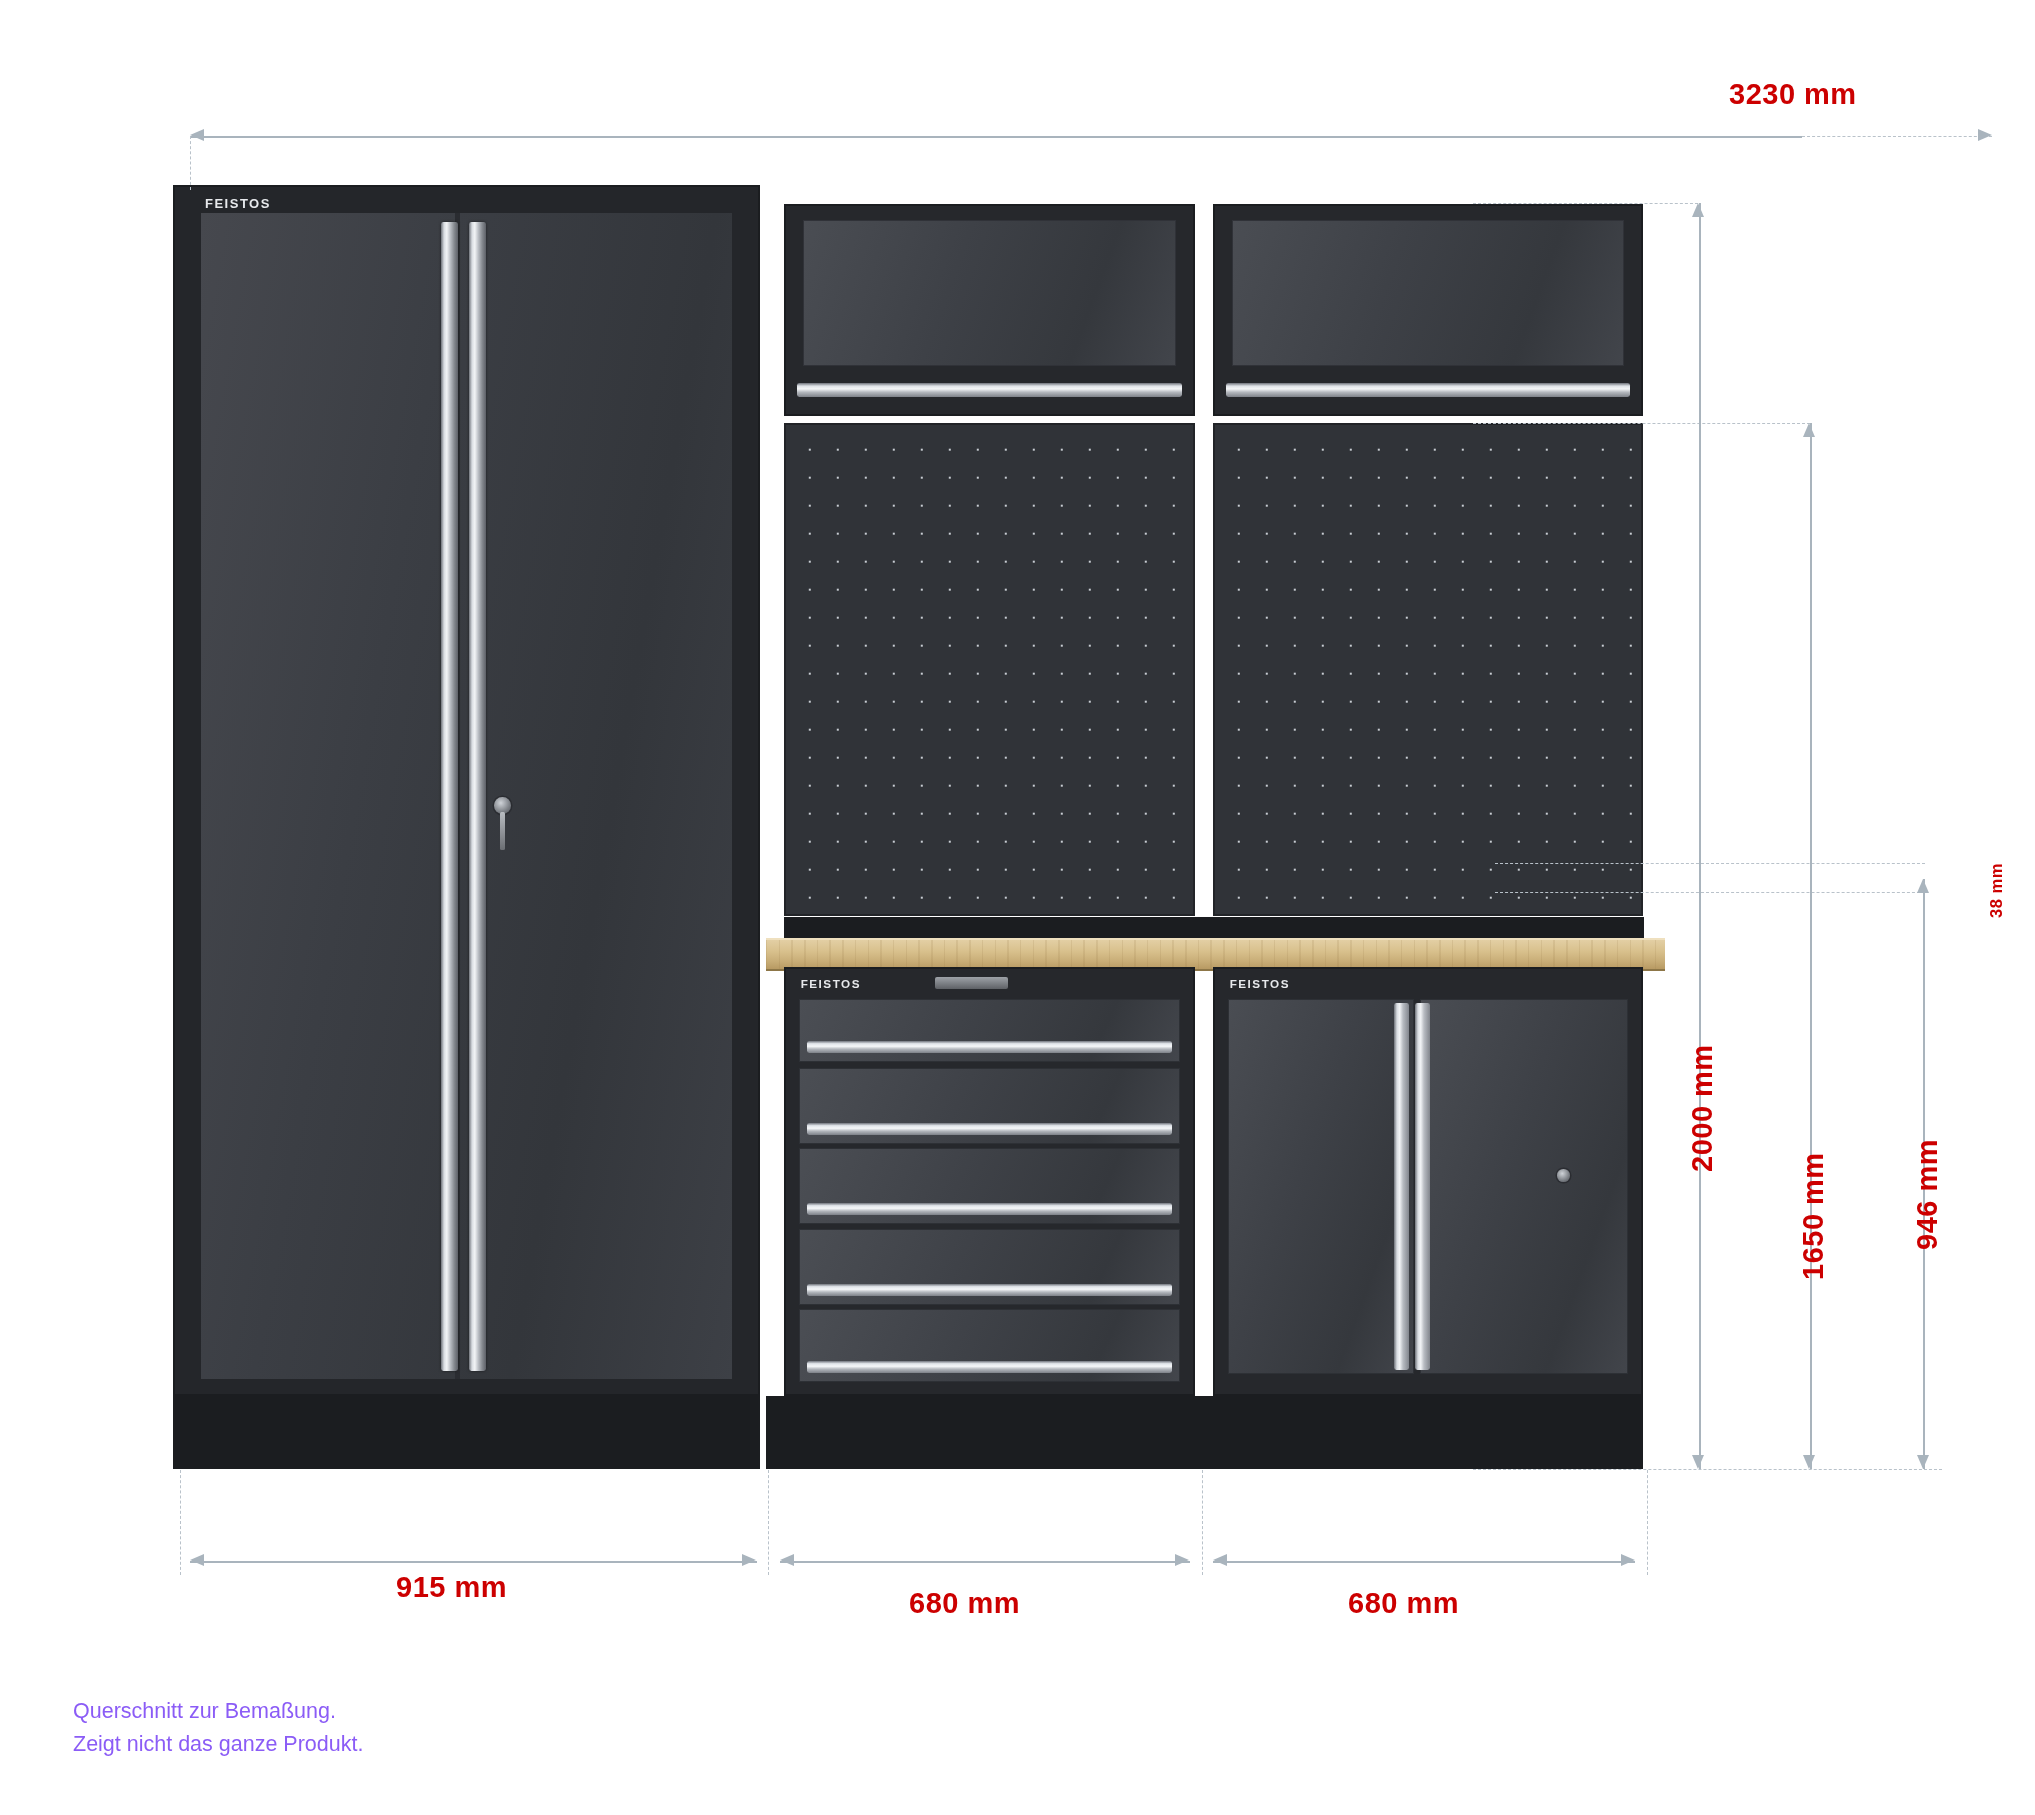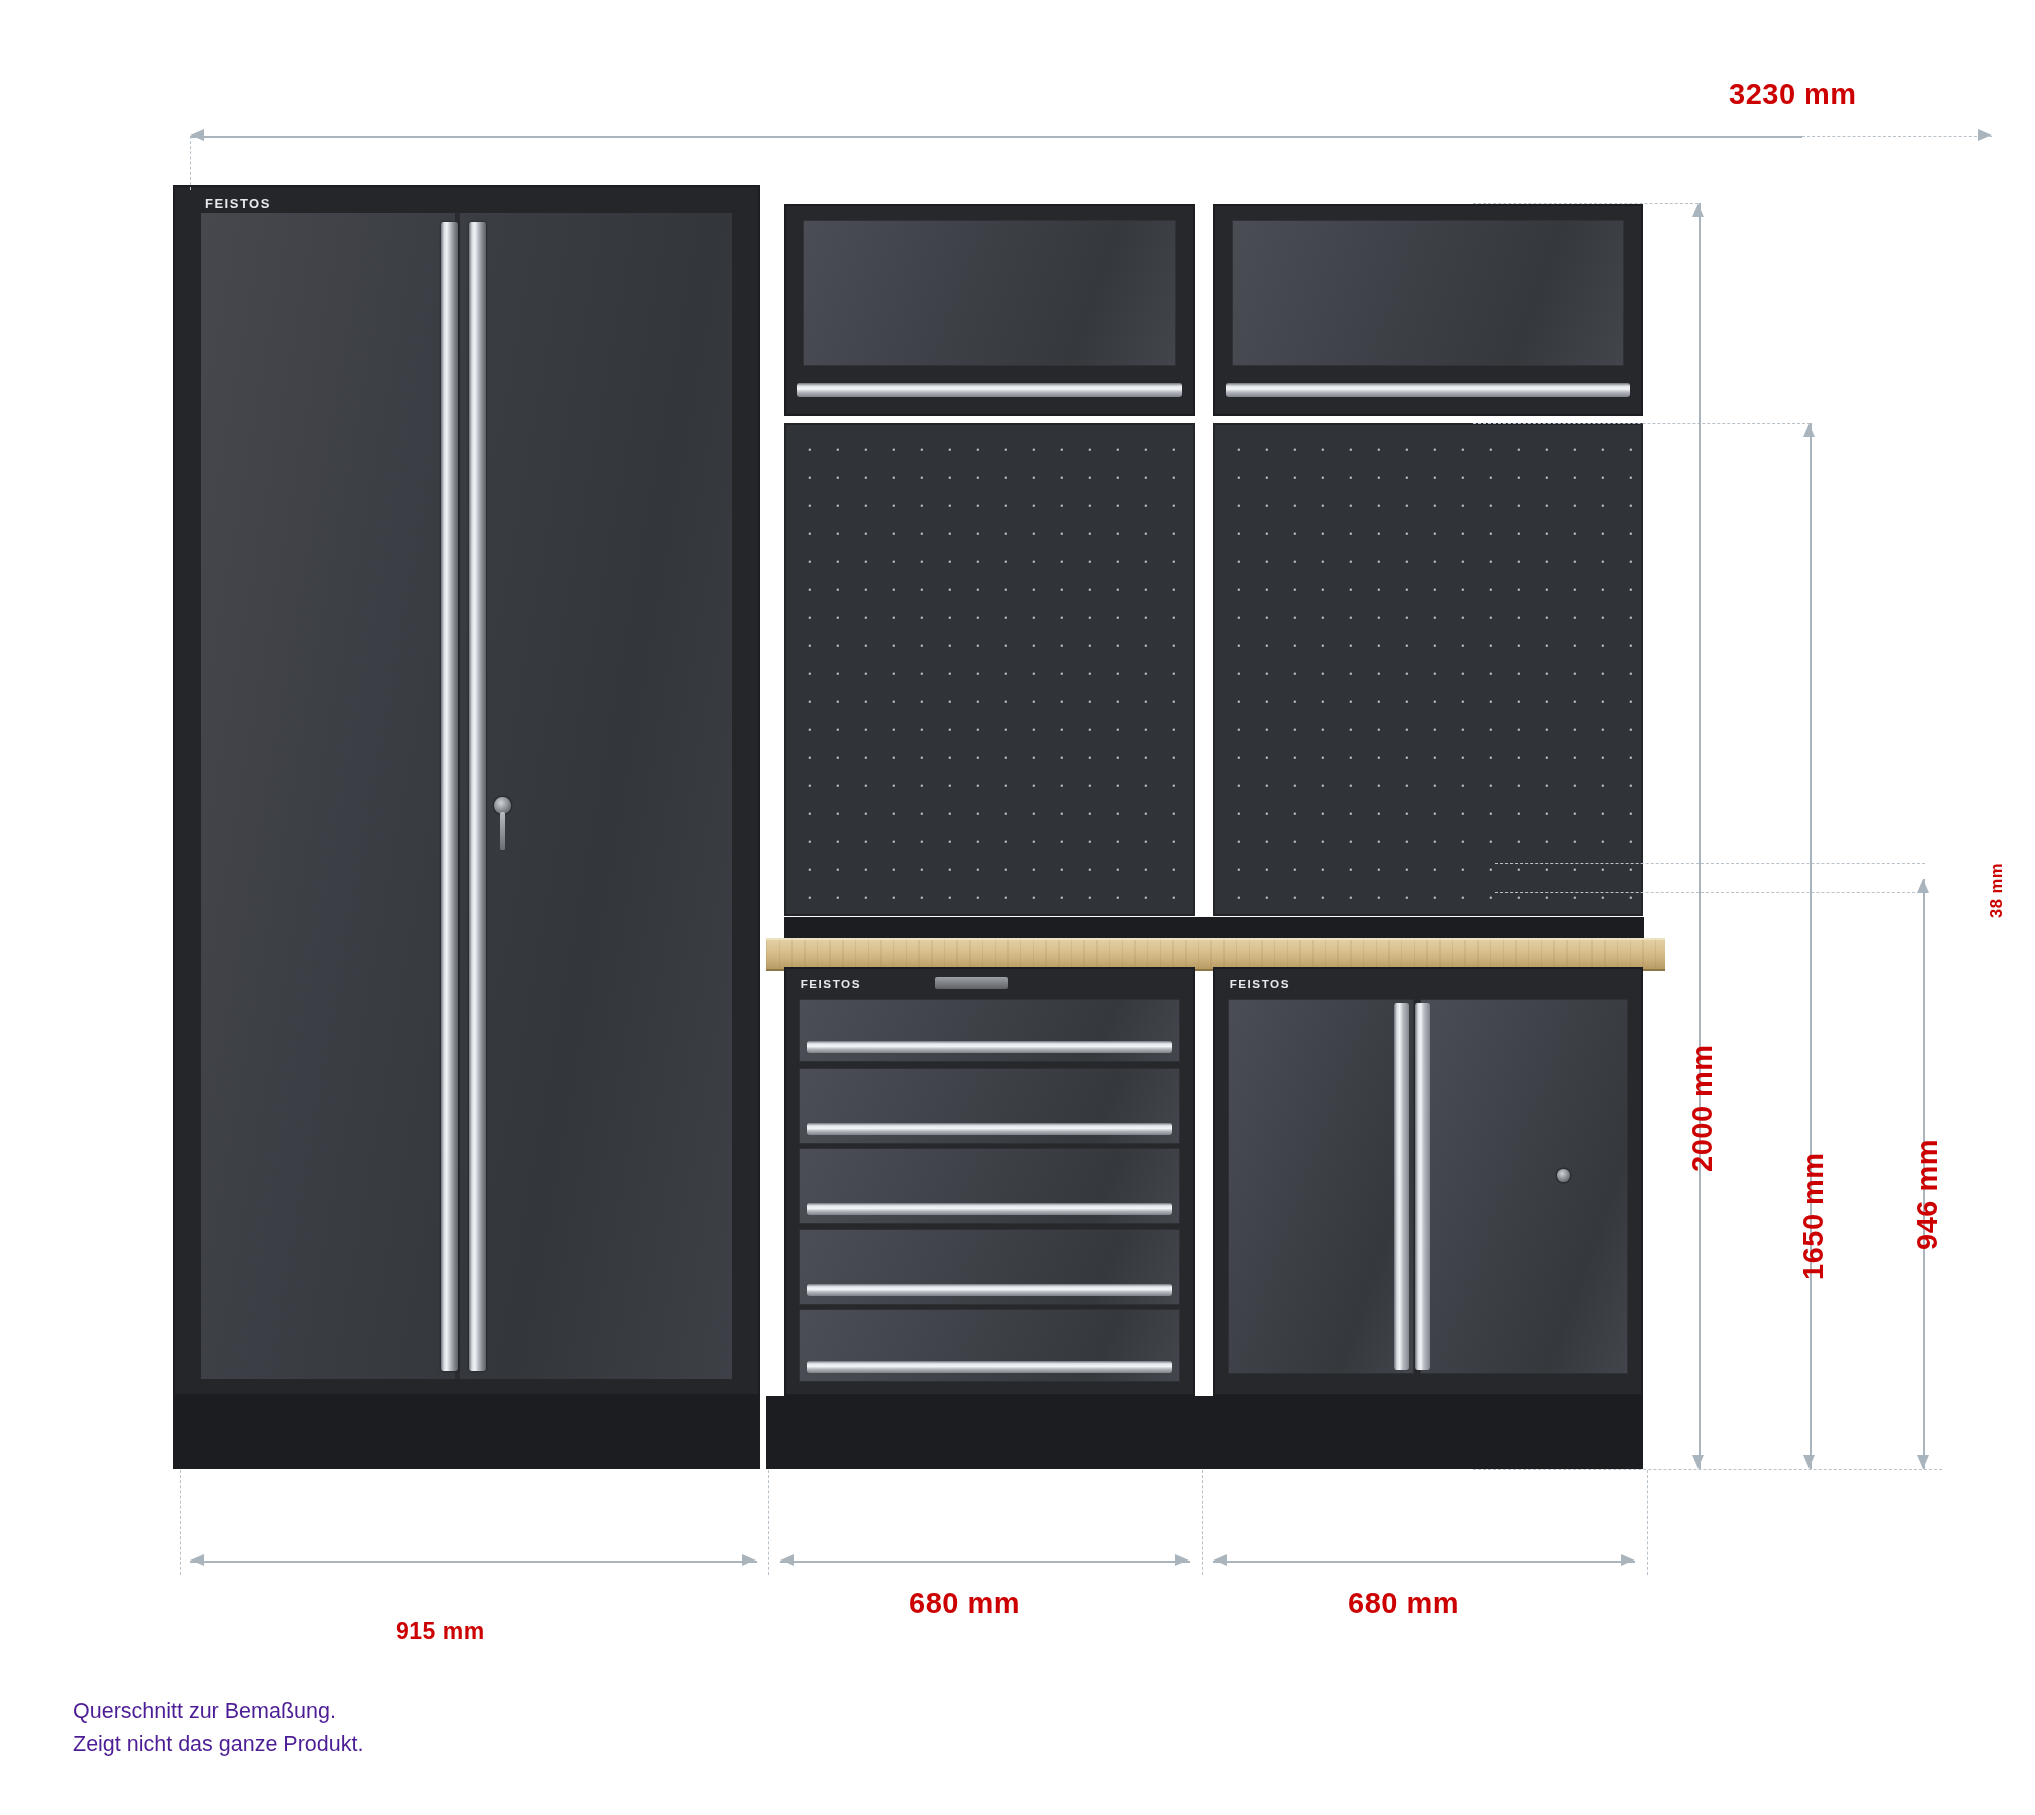--- a/index.html
+++ b/index.html
@@ -231,21 +231,21 @@
   .base-handle {
     position: absolute;
     top: 10.7px; bottom: 10.7px;
     width: 14.7px;
     border-radius: 2.4px;
     background: linear-gradient(90deg,#6f737a 0%, #d9dde2 20%, #f2f4f6 38%, #b8bcc2 60%, #82868d 100%);
   }
 
   .caption {
     position: absolute;
-    color: #4c1d95;
+    color: #8b5cf6;
     font-size: 21.5px;
     line-height: 1.55;
     white-space: pre-line;
   }
 </style>
 </head>
 <body>
 
 <div id="product">
 
@@ -345,21 +345,21 @@
 <div class="abs dimtext vtext" style="left:1987px; top:918px; font-size:16.6px;">38 mm</div>
 
 <div class="abs dash-v" style="left:180px; top:1470px; height:105px;"></div>
 <div class="abs dash-v" style="left:768px; top:1470px; height:105px;"></div>
 <div class="abs dash-v" style="left:1202px; top:1470px; height:105px;"></div>
 <div class="abs dash-v" style="left:1647px; top:1470px; height:105px;"></div>
 
 <div class="abs solid-h" style="left:190px; top:1561px; width:567px;"></div>
 <div class="abs arrow arrow-l" style="left:190px; top:1554px;"></div>
 <div class="abs arrow arrow-r" style="left:742px; top:1554px;"></div>
-<div class="abs dimtext" style="left:396px; top:1618px; font-size:23px;">915 mm</div>
+<div class="abs dimtext" style="left:396px; top:1571px; font-size:29px;">915 mm</div>
 
 <div class="abs solid-h" style="left:780px; top:1561px; width:410px;"></div>
 <div class="abs arrow arrow-l" style="left:780px; top:1554px;"></div>
 <div class="abs arrow arrow-r" style="left:1175px; top:1554px;"></div>
 <div class="abs dimtext" style="left:909px; top:1587px; font-size:29px;">680 mm</div>
 
 <div class="abs solid-h" style="left:1213px; top:1561px; width:422px;"></div>
 <div class="abs arrow arrow-l" style="left:1213px; top:1554px;"></div>
 <div class="abs arrow arrow-r" style="left:1621px; top:1554px;"></div>
 <div class="abs dimtext" style="left:1348px; top:1587px; font-size:29px;">680 mm</div>

